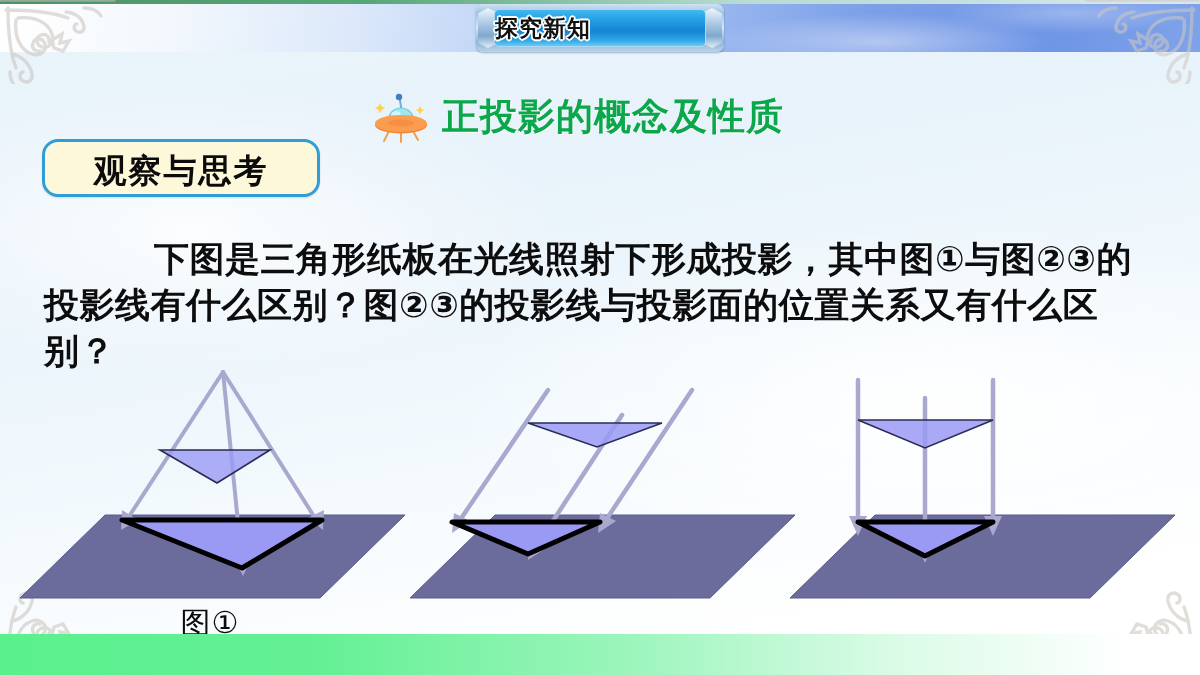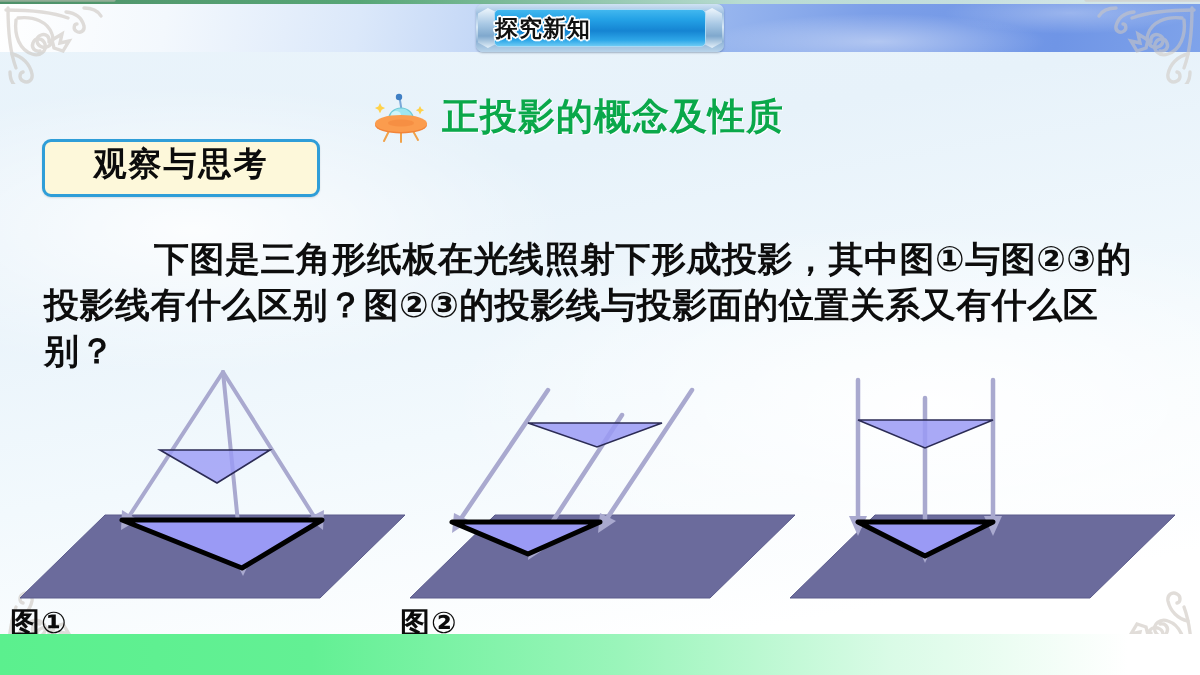--- a/index.html
+++ b/index.html
@@ -86,22 +86,22 @@
   .heading-text{
     font-family:"DejaVu Sans","Liberation Sans",sans-serif;
     font-size:37px;font-weight:bold;color:#0aa84a;letter-spacing:1px;
     text-shadow:1px 1px 0 rgba(255,255,255,.9);
     white-space:nowrap;
   }
 
   
   .obsbox{
     position:absolute;left:42px;top:139px;width:272px;height:52px;
-    background:#fdf8da;border:3px solid #2f9ed8;border-radius:9px;
-    display:flex;align-items:flex-start;justify-content:center;
+    background:#fdf8da;border:3px solid #2f9ed8;border-radius:16px;
+    display:flex;align-items:flex-end;justify-content:center;
     box-shadow:0 1px 2px rgba(0,0,0,.12);
   }
   .obsbox span{
     font-family:"DejaVu Sans","Liberation Sans",sans-serif;
     font-size:33px;font-weight:bold;color:#0c0c0c;letter-spacing:2px;
   }
 
   
   .bodytext{
     position:absolute;left:44px;top:196px;width:1120px;
@@ -111,23 +111,23 @@
   }
 
   
   .figures{position:absolute;left:0;top:360px;width:1200px;height:290px;}
   .fig{position:absolute;top:0;width:400px;height:290px;}
   .fig-1{left:10px;}
   .fig-2{left:400px;}
   .fig-3{left:780px;}
   .fig svg{display:block;}
   .figlabel{
-    position:absolute;top:243px;width:400px;text-align:left;
-    font-family:"DejaVu Sans","Liberation Sans",sans-serif;
-    font-size:30px;font-weight:bold;color:#0b0b0b;letter-spacing:1px;
+    position:absolute;top:243px;width:400px;text-align:center;
+    font-family:"DejaVu Sans","Liberation Sans",sans-serif;
+    font-size:30px;font-weight:normal;color:#0b0b0b;letter-spacing:1px;
   }
 </style>
 </head>
 <body>
 
 <div class="slide">
 
   <div class="topbar">
     <div class="topbar-cloud"></div>
   </div>
@@ -270,21 +270,20 @@
         <g fill="#a9a9cf">
           <polygon points="52,173 54,153 70,161"></polygon>
           <polygon points="128,200 130,180 146,188"></polygon>
           <polygon points="198,173 200,153 216,161"></polygon>
         </g>
 
         <polygon points="128,63 262,63 197,87" fill="#9a9af5" fill-opacity=".85" stroke="#2b2b55" stroke-width="1.6"></polygon>
 
         <polygon points="52,162 200,162 128,194" fill="#9a9af5" stroke="#000000" stroke-width="5" stroke-linejoin="round"></polygon>
       </svg>
-      <div class="figlabel">图②</div>
     </div>
 
     <div class="fig fig-3">
       <svg width="400" height="250" viewBox="0 0 400 250">
         <polygon points="95,155 395,155 310,238 10,238" fill="#6b6b9c" stroke="#5c5c8c" stroke-width="1"></polygon>
 
         <g stroke="#a9a9cf" stroke-width="4.5" fill="none" stroke-linecap="round">
           <path d="M78 20 L78 163"></path>
           <path d="M145 38 L145 190"></path>
           <path d="M213 20 L213 163"></path>

